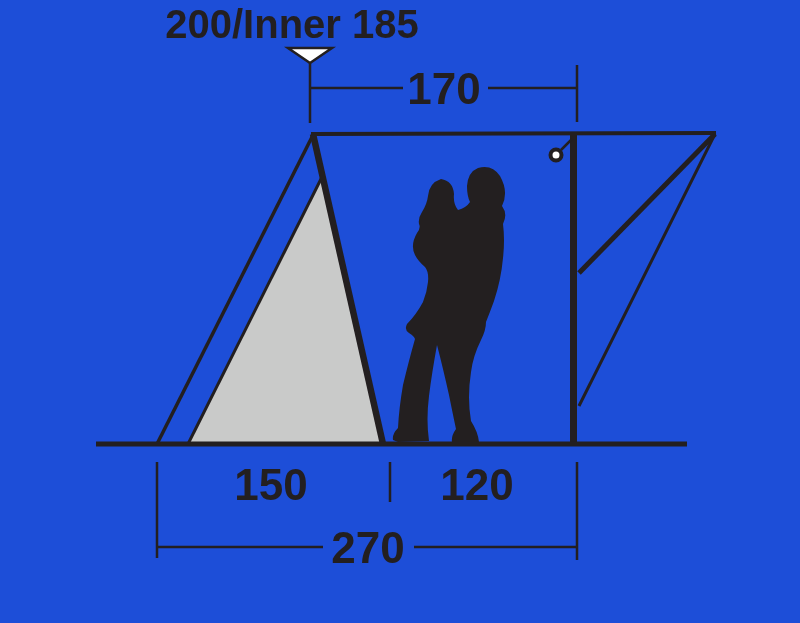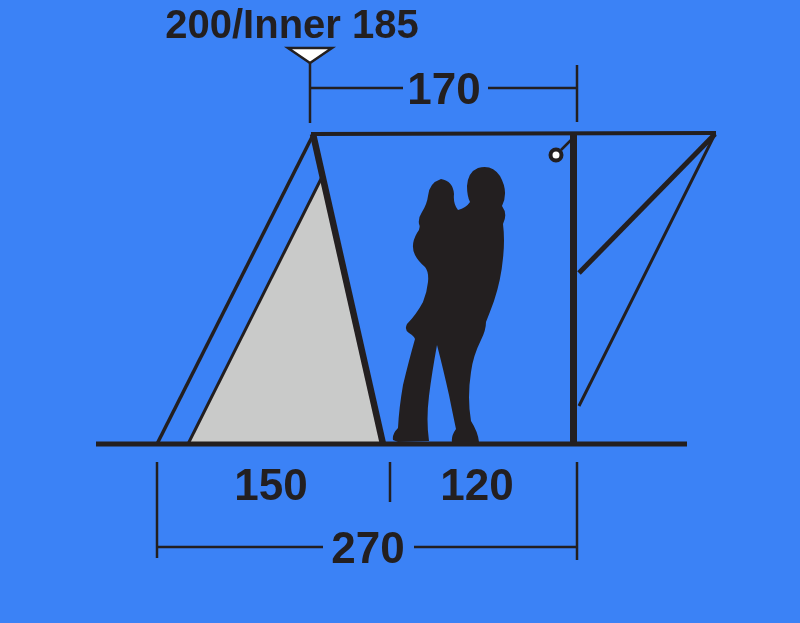--- a/index.html
+++ b/index.html
@@ -1,19 +1,19 @@
 <!DOCTYPE html>
 <html><head>
 <meta charset="utf-8">
 <style>
   html,body { margin:0; padding:0; background:#ffffff; }
   .canvas {
     position:relative;
     width:800px; height:623px;
-    background:#3b82f6;
+    background:#1d4ed8;
     font-family:"Liberation Sans", sans-serif;
     overflow:hidden;
   }
   svg { display:block; }
   svg text {
     font-family:"Liberation Sans", sans-serif;
     font-weight:bold;
   }
   .dim-label { font-size:44px; }
   .title-label { font-size:40px; }

